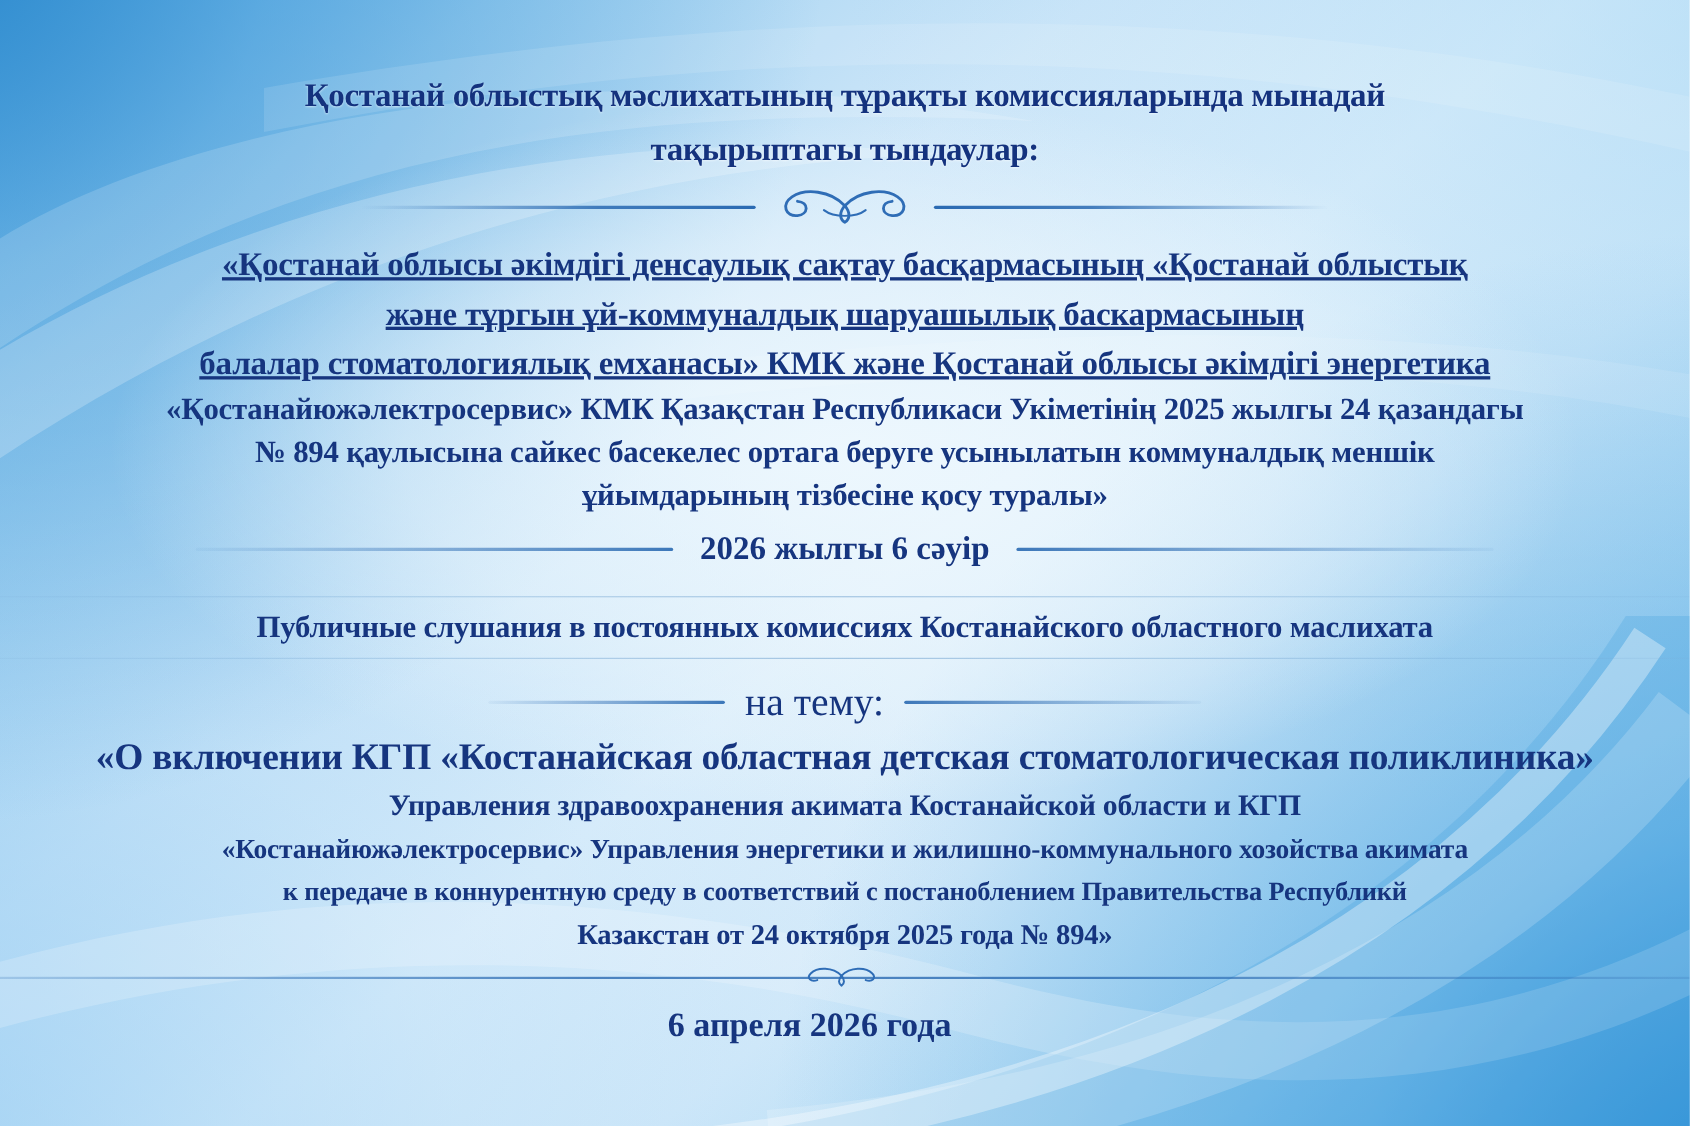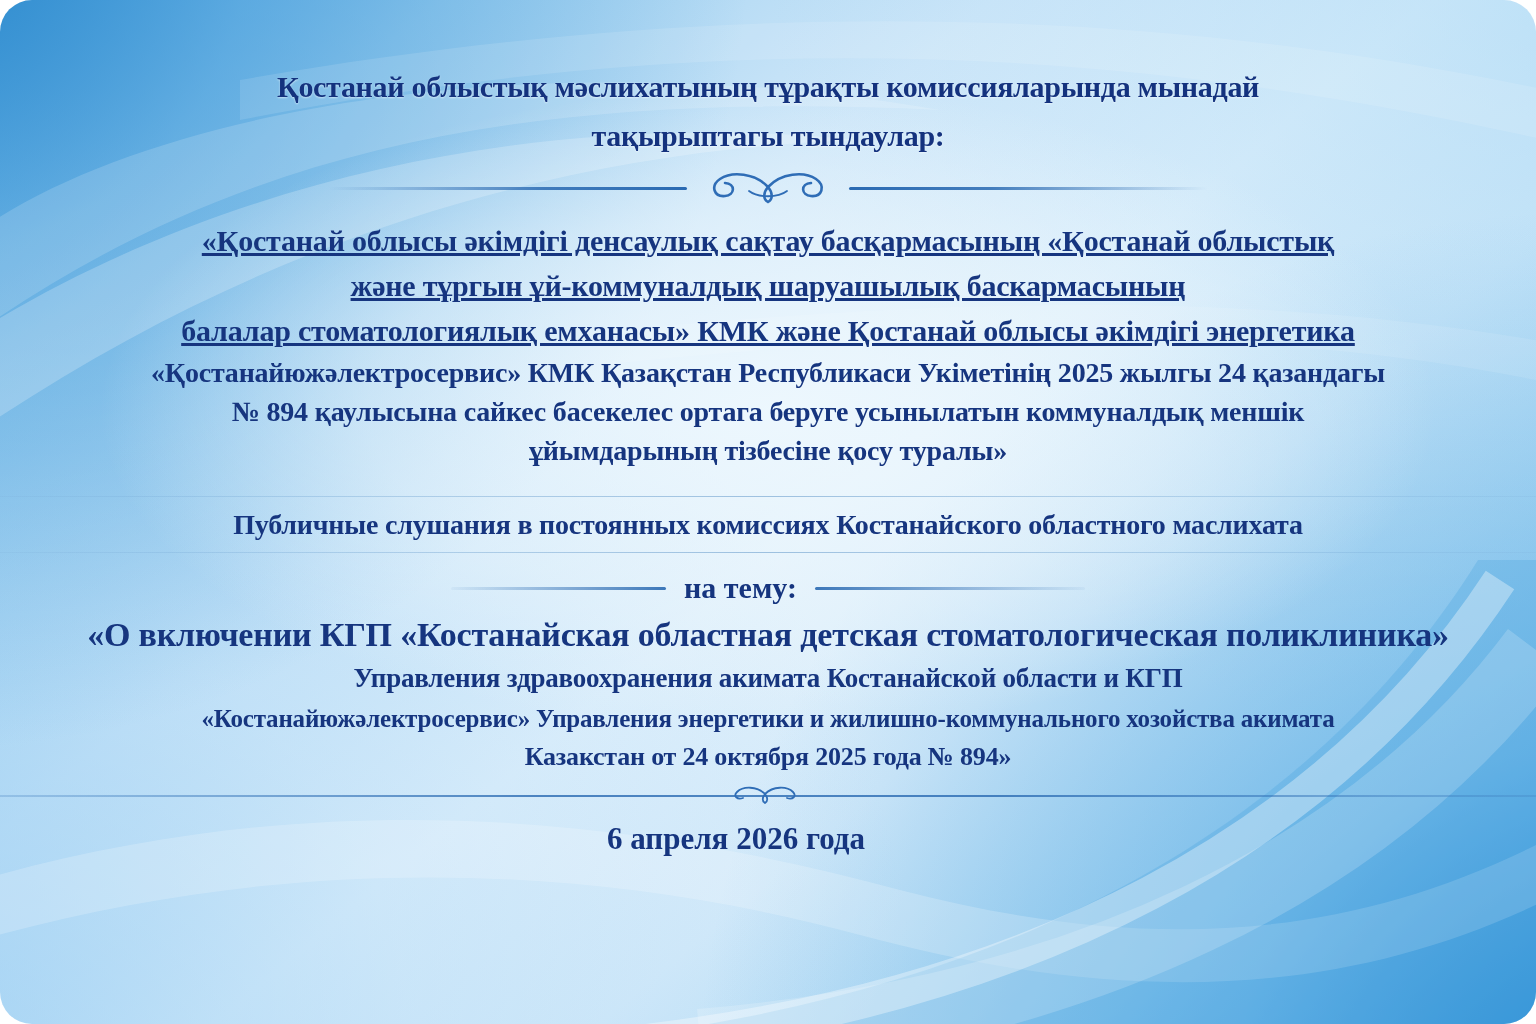--- a/index.html
+++ b/index.html
@@ -9,21 +9,20 @@
   }
   .poster{
     position:relative;width:1536px;height:1024px;overflow:hidden;
     background:
       radial-gradient(ellipse 58% 42% at 50% 40%, rgba(240,249,254,0.85) 0%, rgba(233,245,252,0.55) 45%, rgba(233,245,252,0) 75%),
       radial-gradient(circle at -4% -6%, rgba(40,134,202,0.9) 0%, rgba(62,152,216,0.55) 16%, rgba(120,185,235,0) 42%),
       radial-gradient(circle at 103% 107%, rgba(38,138,208,0.85) 0%, rgba(72,162,224,0.5) 18%, rgba(140,200,240,0) 46%),
       radial-gradient(circle at -6% 106%, rgba(120,190,238,0.55) 0%, rgba(150,205,242,0.28) 26%, rgba(190,225,248,0) 52%),
       radial-gradient(circle at 106% -6%, rgba(150,208,242,0.5) 0%, rgba(190,228,248,0) 44%),
       linear-gradient(140deg, #5bace5 0%, #9ed0f0 16%, #cfe7f9 36%, #e2f1fc 52%, #d6ebfa 66%, #a5d5f2 84%, #58a9e4 100%);
-    border-radius: 32px;
   }
   .bg-swooshes{position:absolute;left:0;top:0;width:100%;height:100%;}
   .content{
     position:absolute;inset:0;display:flex;flex-direction:column;align-items:center;
     text-align:center;color:#16357f;
   }
   .kk-title{
     margin-top:62px;width:1220px;font-size:30px;line-height:49px;font-weight:700;
     letter-spacing:-0.3px;color:#14327e;
     text-shadow:0 1px 2px rgba(255,255,255,0.55);
@@ -42,21 +41,21 @@
   .date-row .line.right{background:linear-gradient(to left, rgba(42,106,178,0.05), rgba(42,106,178,0.9));}
   .kk-date{margin:0 24px;font-size:30px;font-weight:700;white-space:nowrap;}
   .faint-line{width:1536px;height:1px;background:linear-gradient(to right, rgba(122,169,212,0.15), rgba(96,150,200,0.55) 50%, rgba(122,169,212,0.15));}
   .faint-line.one{margin-top:26px;}
   .faint-line.two{margin-top:9px;}
   .ru-heading{margin-top:9px;width:1300px;font-size:28px;line-height:37px;font-weight:700;letter-spacing:-0.2px;}
   .topic-row{display:flex;align-items:center;justify-content:center;width:660px;margin-top:18px;}
   .topic-row .line{height:3px;border-radius:2px;}
   .topic-row .line.left{width:215px;background:linear-gradient(to right, rgba(42,106,178,0.05), rgba(42,106,178,0.9));}
   .topic-row .line.right{width:270px;background:linear-gradient(to left, rgba(42,106,178,0.05), rgba(42,106,178,0.9));}
-  .topic-label{margin:0 18px;font-size:30px;font-weight:700;white-space:nowrap;}
+  .topic-label{margin:0 18px;font-size:36px;font-weight:400;white-space:nowrap;}
   .ru-body{margin-top:8px;width:1400px;font-weight:700;letter-spacing:-0.2px;}
   .ru-body .r1{font-size:34px;line-height:44px;}
   .ru-body .r2{font-size:27px;line-height:42px;}
   .ru-body .r3{font-size:25px;line-height:39px;}
   .ru-body .r4{font-size:25px;line-height:39px;}
   .ru-body .r5{font-size:24px;line-height:39px;}
   .ru-body .r6{font-size:26px;line-height:37px;}
   .bottom-ornament{position:relative;width:1536px;height:22px;margin-top:8px;}
   .bottom-ornament .thin-line{
     position:absolute;left:0;right:0;top:12px;height:2px;
@@ -103,37 +102,43 @@
 
     <div class="kk-body">
       <div class="big">«Қостанай облысы әкімдігі денсаулық сақтау басқармасының «Қостанай облыстық</div>
       <div class="big">және тұргын ұй-коммуналдық шаруашылық баскармасының</div>
       <div class="big">балалар стоматологиялық емханасы» КМК және Қостанай облысы әкімдігі энергетика</div>
       <div class="small">«Қостанайюжәлектросервис» КМК Қазақстан Республикаси Укіметінің 2025 жылгы 24 қазандагы</div>
       <div class="small">№ 894 қаулысына сайкес басекелес ортага беруге усынылатын коммуналдық меншік</div>
       <div class="small">ұйымдарының тізбесіне қосу туралы»</div>
     </div>
 
+    <div class="date-row">
+      <div class="line left"></div>
+      <div class="kk-date">2026 жылгы 6 сәуір</div>
+      <div class="line right"></div>
+    </div>
 
     <div class="faint-line one"></div>
 
     <div class="ru-heading">Публичные слушания в постоянных комиссиях Костанайского областного маслихата</div>
 
     <div class="faint-line two"></div>
 
     <div class="topic-row">
       <div class="line left"></div>
       <div class="topic-label">на тему:</div>
       <div class="line right"></div>
     </div>
 
     <div class="ru-body">
       <div class="r1">«О включении КГП «Костанайская областная детская стоматологическая поликлиника»</div>
       <div class="r2">Управления здравоохранения акимата Костанайской области и КГП</div>
       <div class="r3">«Костанайюжәлектросервис» Управления энергетики и жилишно-коммунального хозойства акимата</div>
+      <div class="r5">к передаче в коннурентную среду в соответствий с постаноблением Правительства Республикй</div>
       <div class="r6">Казакстан от 24 октября 2025 года № 894»</div>
     </div>
 
     <div class="bottom-ornament">
       <div class="thin-line"></div>
       <svg class="mini" width="100" height="22" viewBox="0 0 100 22" aria-hidden="true">
         <g fill="none" stroke="#2f6db6" stroke-width="1.8" stroke-linecap="round">
           <path d="M50 11 C42 3 28 3 22 9 C18 13 22 17 28 15"></path>
           <path d="M50 11 C58 3 72 3 78 9 C82 13 78 17 72 15"></path>
           <path d="M50 11 C47 15 47 18 50 20 C53 18 53 15 50 11"></path>

